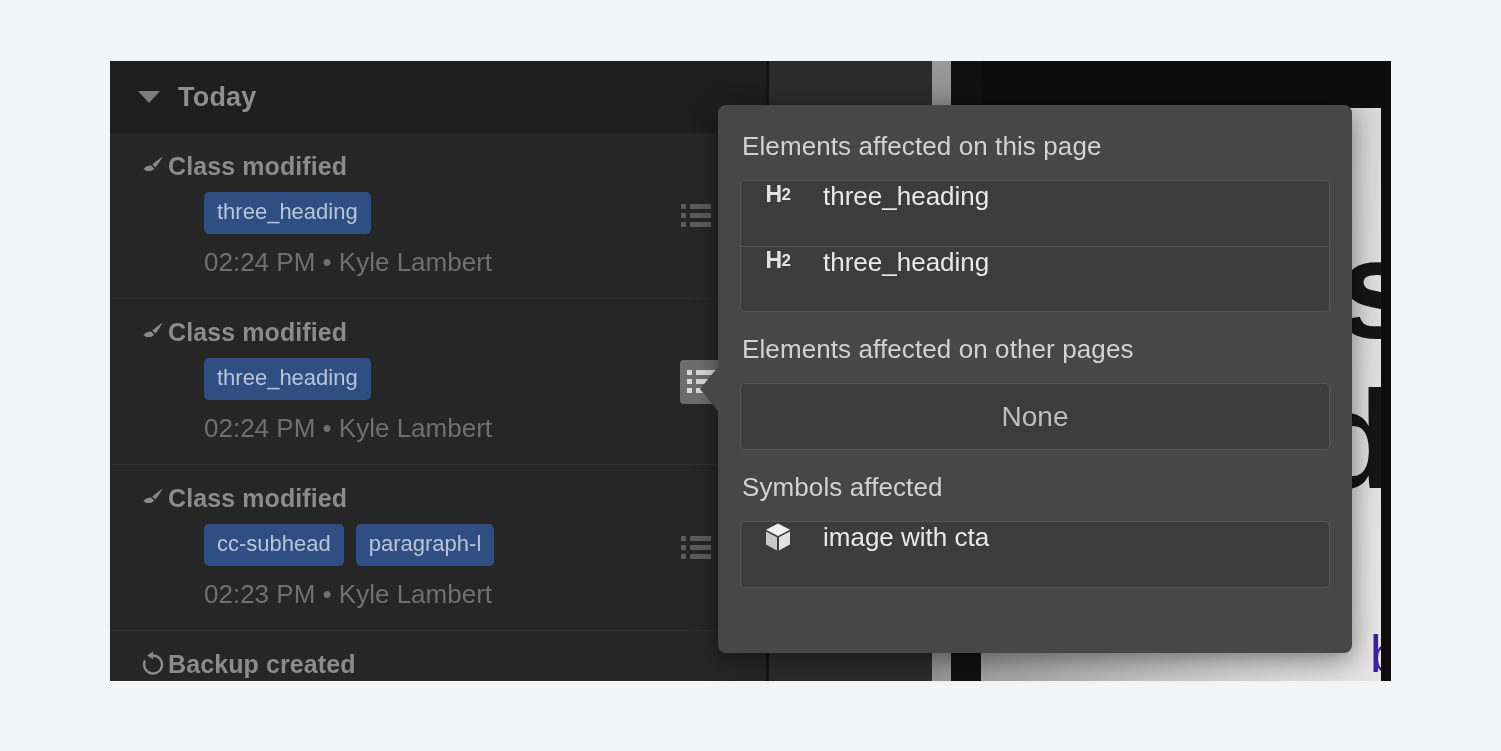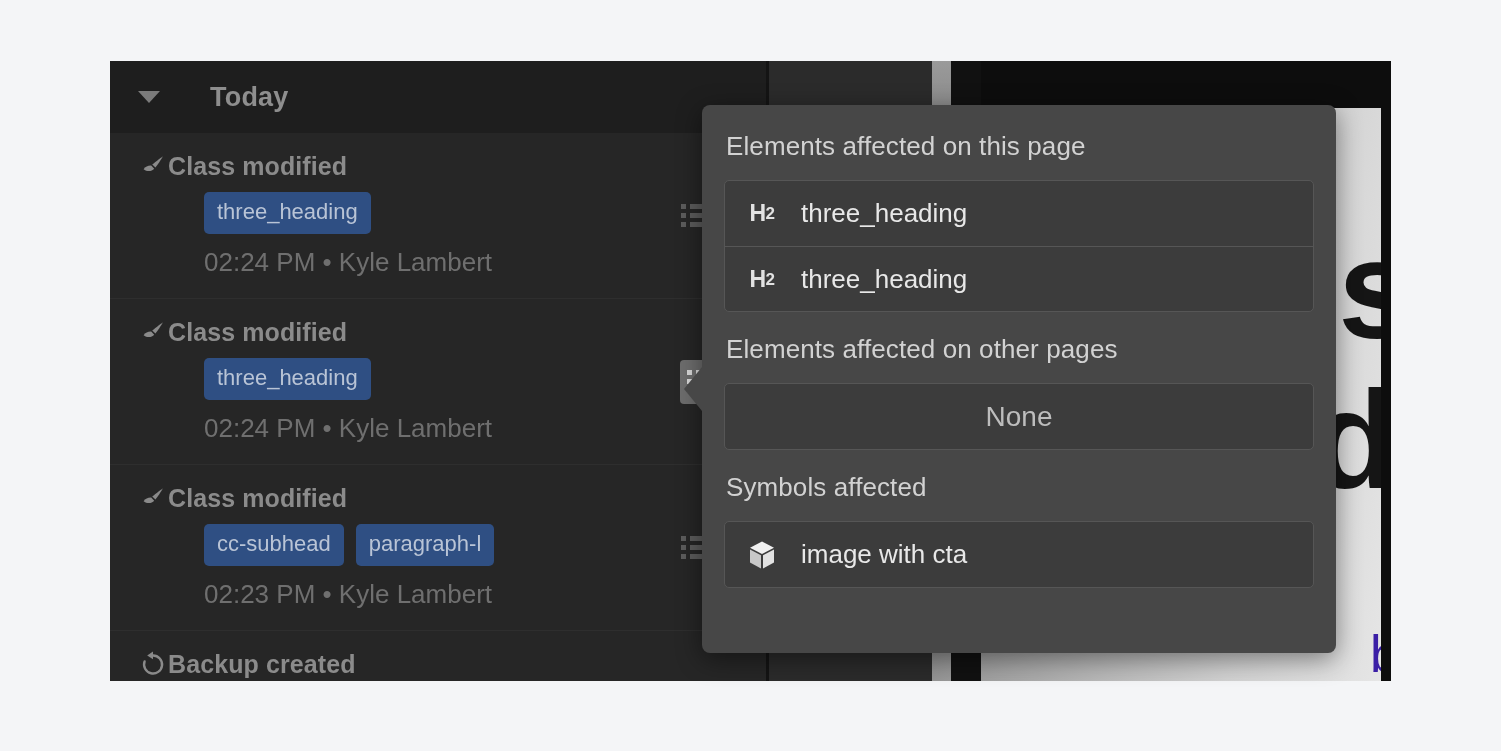--- a/index.html
+++ b/index.html
@@ -102,21 +102,20 @@
     background: #252525;
     overflow: hidden;
   }
   .panel-header {
     height: 72px;
     background: #1e1e1e;
     display: flex;
     align-items: center;
     padding: 0 0 0 28px;
     box-sizing: border-box;
-    gap: 32px;
   }
   .caret {
     width: 0;
     height: 0;
     border-left: 11px solid transparent;
     border-right: 11px solid transparent;
     border-top: 12px solid #7b7b7b;
     margin-right: 18px;
     flex: none;
   }
@@ -226,21 +225,21 @@
     left: 951px;
     top: 61px;
     width: 30px;
     height: 620px;
     background: #111111;
   }
 
   
   .popover {
     position: absolute;
-    left: 702px;
+    left: 718px;
     top: 105px;
     width: 634px;
     height: 548px;
     background: #474747;
     border-radius: 8px;
     box-shadow: 0 6px 26px rgba(0,0,0,.45);
     box-sizing: border-box;
     padding: 26px 22px 22px 22px;
   }
   .popover-arrow {
@@ -264,25 +263,25 @@
     margin-top: 22px;
   }
   .pop-list {
     background: #3c3c3c;
     border: 1px solid #565656;
     border-radius: 5px;
     overflow: hidden;
   }
   .pop-item {
     display: flex;
-    align-items: center;
+    align-items: flex-start;
     height: 65px;
     padding: 0 20px;
     box-sizing: border-box;
-    gap: 22px;
+    gap: 28px;
   }
   .pop-item + .pop-item {
     border-top: 1px solid #565656;
   }
   .pop-item-badge {
     width: 34px;
     flex: none;
     color: #e2e2e2;
     font-size: 23px;
     font-weight: 700;

